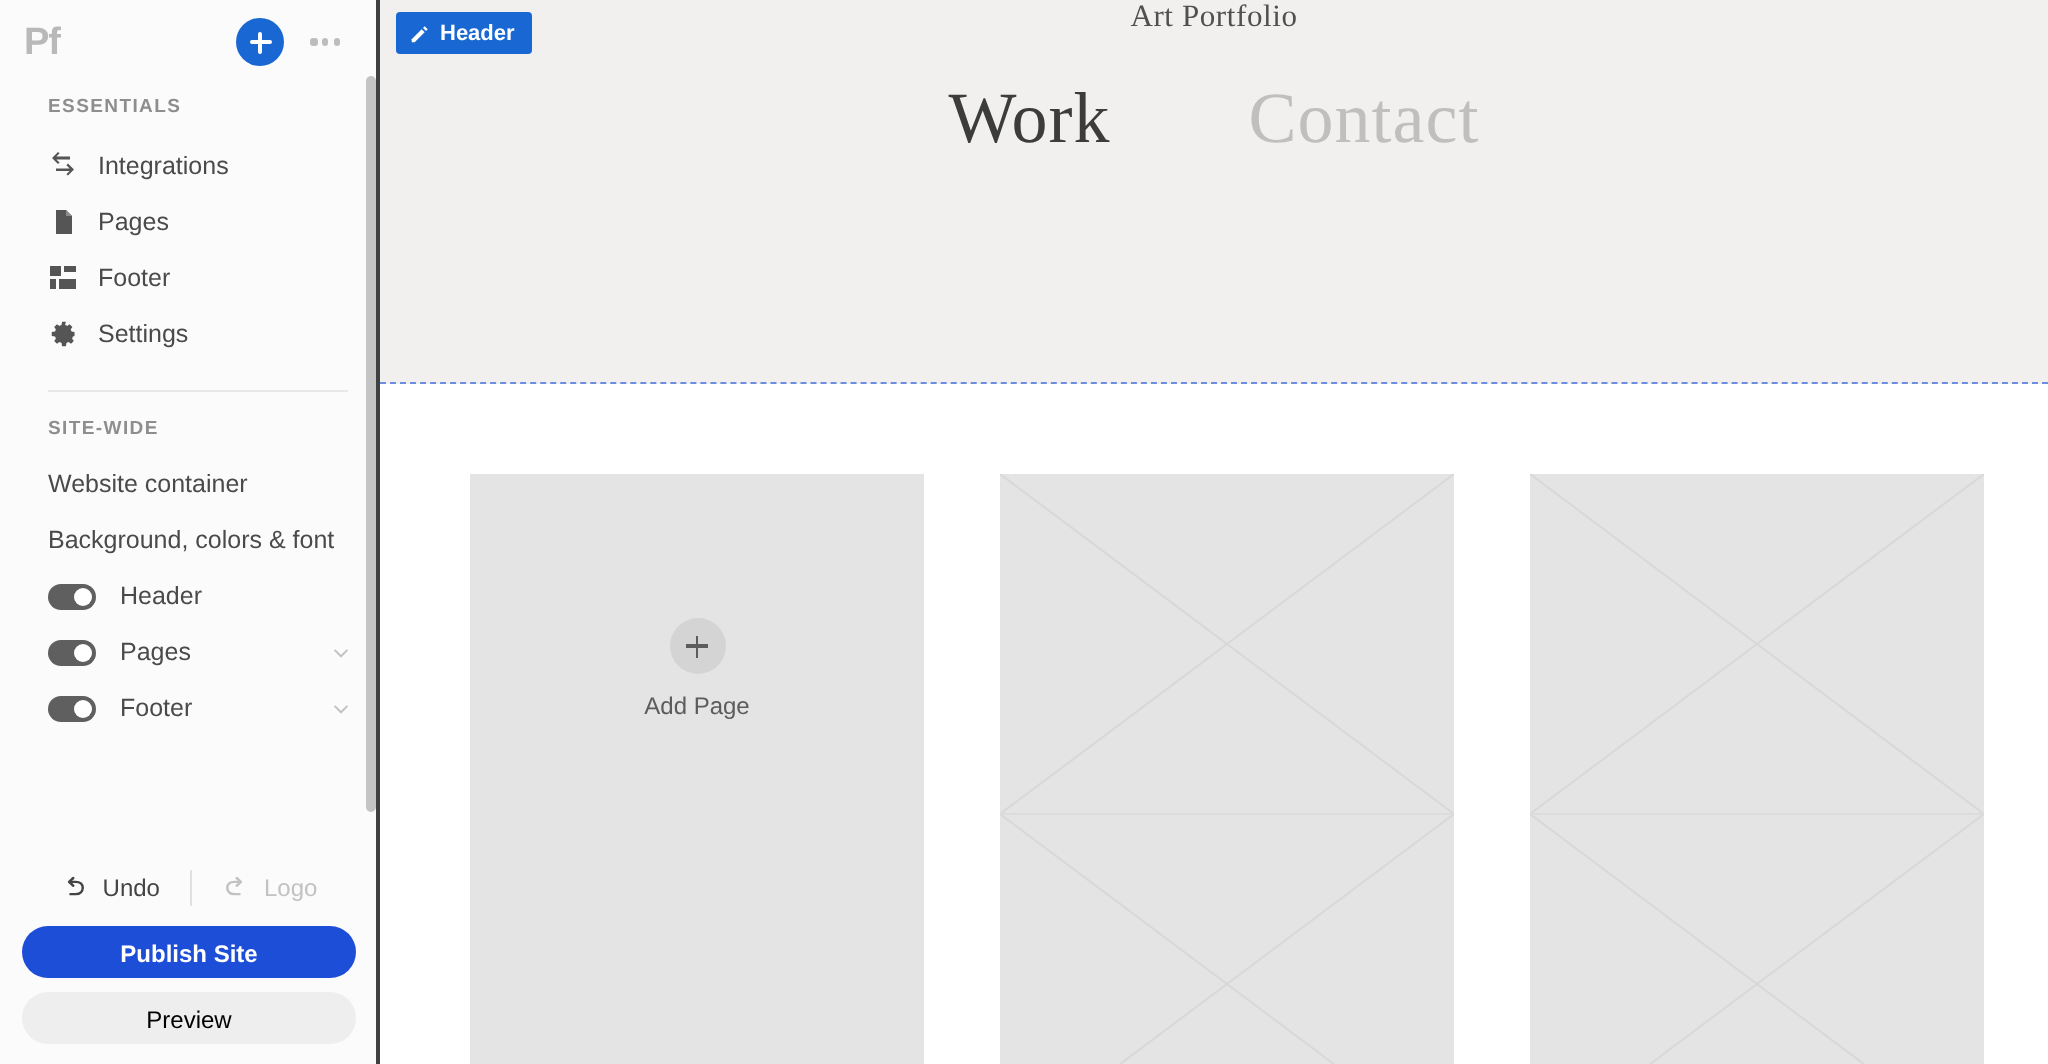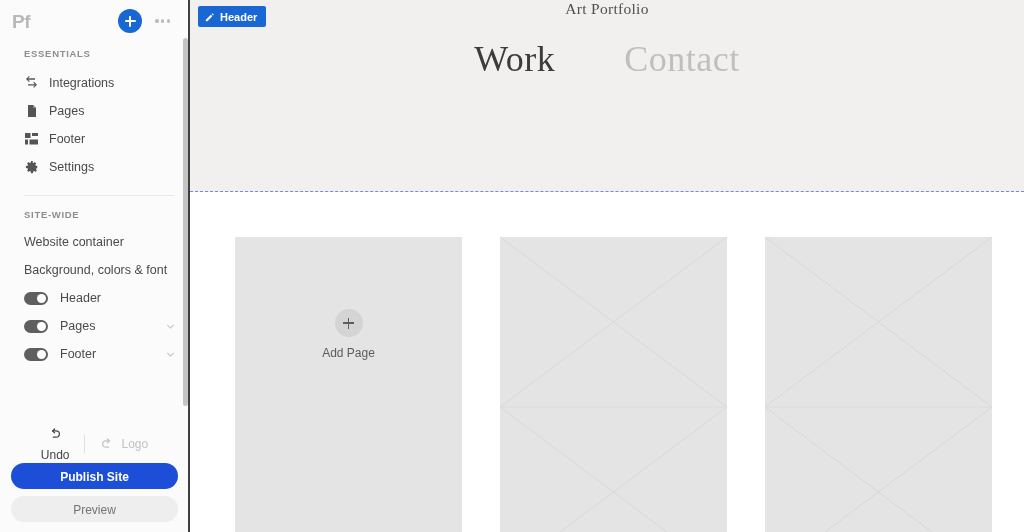--- a/index.html
+++ b/index.html
@@ -204,21 +204,21 @@
     gap: 0;
   }
   .ur-btn {
     display: flex;
     align-items: center;
     gap: 7px;
     font-size: 12px;
     padding: 0 15px;
     cursor: pointer;
   }
-  .ur-btn.active { color: #444444; flex-direction: column; }
+  .ur-btn.active { color: #444444; }
   .ur-btn.disabled { color: #c2c2c2; cursor: default; }
   .ur-sep {
     width: 1px;
     height: 18px;
     background: #e0e0e0;
   }
   .btn-publish {
     display: block;
     width: 100%;
     height: 26px;
@@ -235,21 +235,21 @@
     margin-bottom: 7px;
   }
   .btn-preview {
     display: block;
     width: 100%;
     height: 26px;
     line-height: 26px;
     text-align: center;
     border-radius: 13px;
     background: #eeeeee;
-    color: #737373;
+    color: #000000;
     font-size: 12px;
     border: none;
     cursor: pointer;
     font-family: "Liberation Sans", sans-serif;
   }
 
   
   .canvas {
     position: relative;
     flex: 1;

